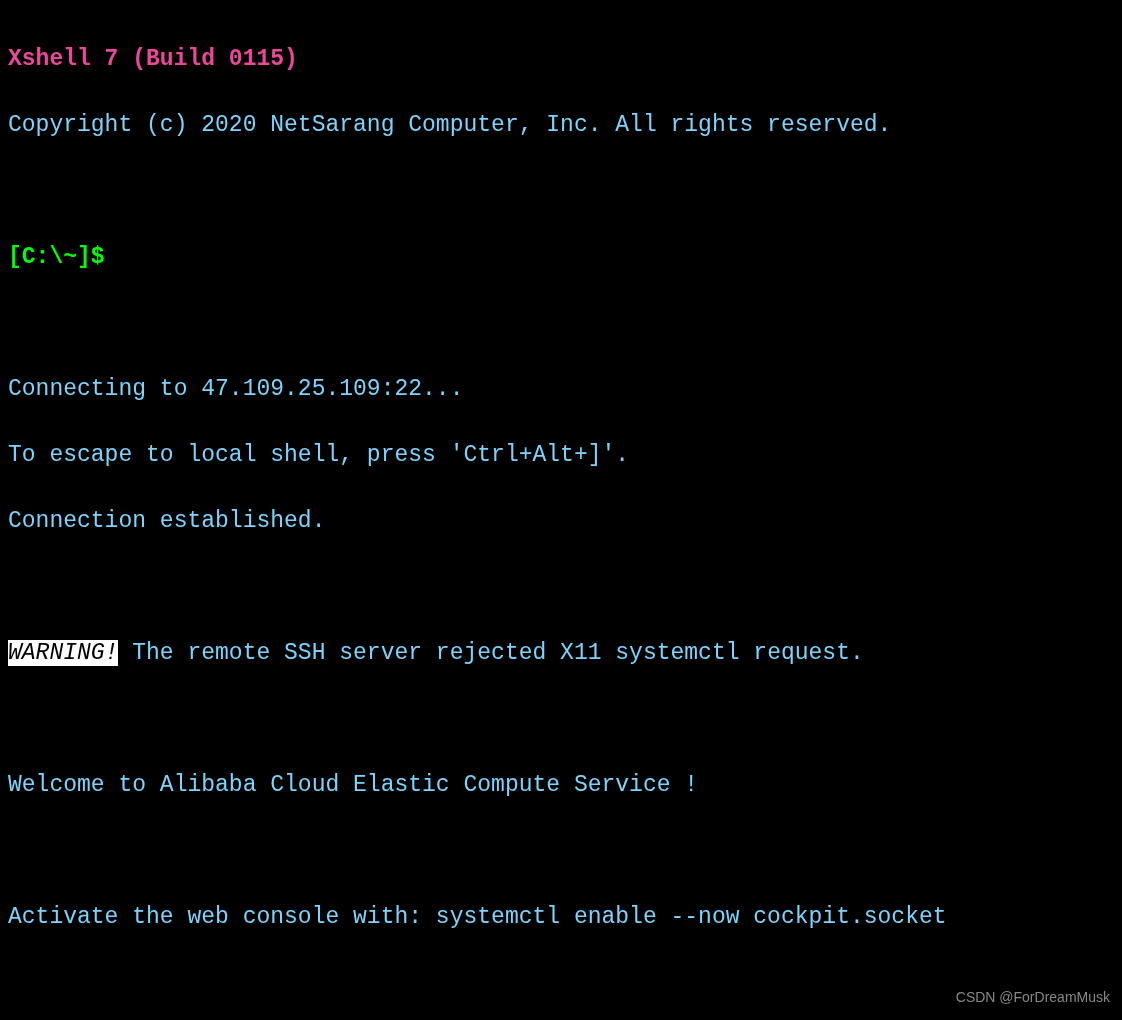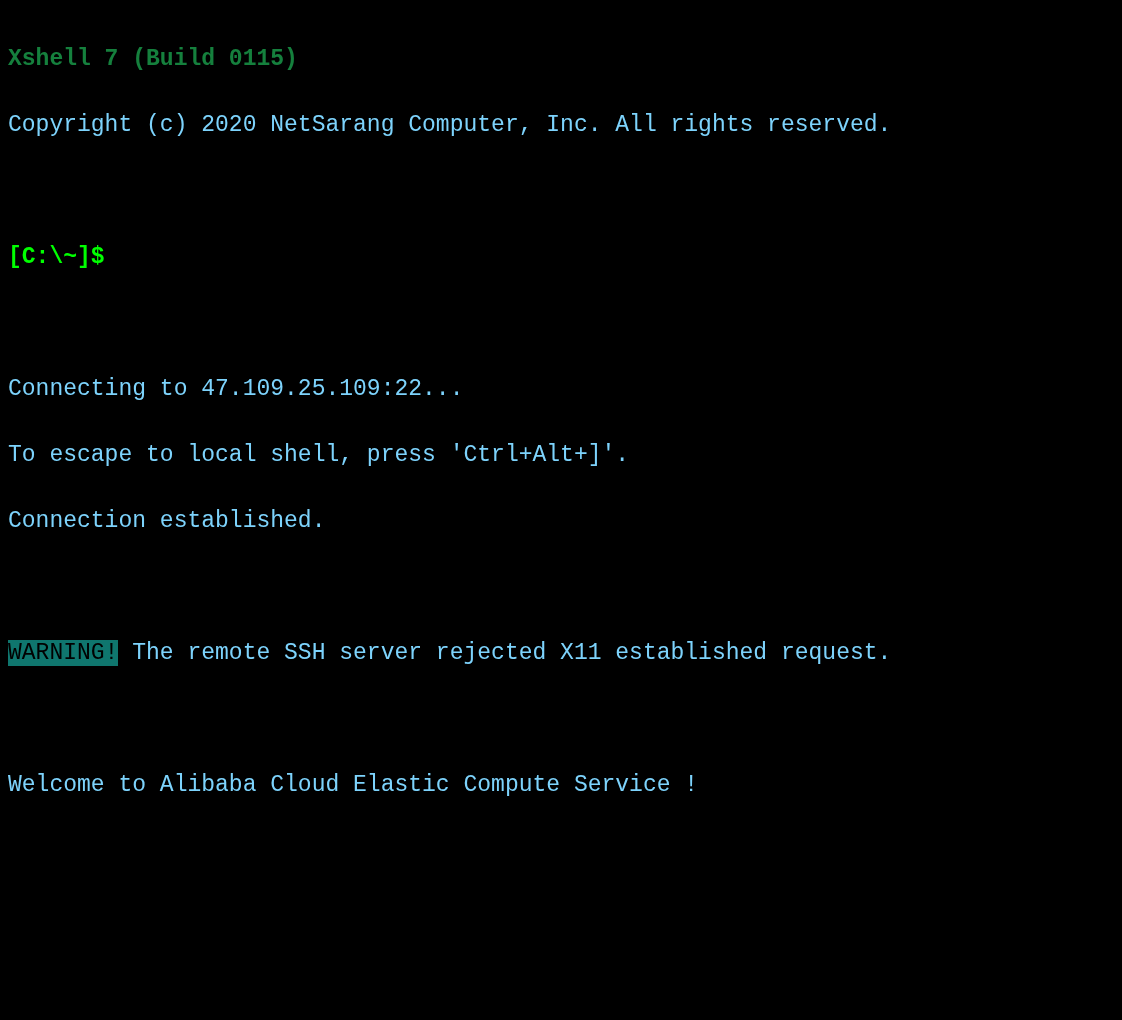--- a/index.html
+++ b/index.html
@@ -2,53 +2,55 @@
 <html><head>
 <meta charset="utf-8">
 <style>
   html,body{margin:0;padding:0;background:#000;}
   .terminal{
     width:1122px;height:1020px;background:#000;color:#d0d0d0;
     font-family:Consolas,"Courier New",monospace;font-size:23px;
     line-height:33px;letter-spacing:0px;white-space:pre;overflow:hidden;
     position:relative;box-sizing:border-box;padding:10px 8px;
   }
-  .bold{font-weight:bold;color:#15803d;}
+  .bold{font-weight:bold;color:#ec4899;}
   .plain{color:#7dd3fc;}
   .green-bold{color:#00ff00;font-weight:bold;}
-  .inv{background:#0f766e;color:#000;}
+  .inv{background:#ffffff;color:#000;font-style:italic;}
   .watermark{position:absolute;right:12px;bottom:6px;font-size:14px;font-family:sans-serif;color:#888;}
   .line{display:block;}
 </style>
 </head>
 <body>
 
 <div class="terminal">
 <span class="line bold">Xshell 7 (Build 0115)</span>
 <span class="line plain">Copyright (c) 2020 NetSarang Computer, Inc. All rights reserved.</span>
 <span class="line"> </span>
 <span class="line"><span class="green-bold">[C:\~]$</span></span>
 <span class="line"> </span>
 <span class="line plain">Connecting to 47.109.25.109:22...</span>
 <span class="line plain">To escape to local shell, press 'Ctrl+Alt+]'.</span>
 <span class="line plain">Connection established.</span>
 <span class="line"> </span>
-<span class="line"><span class="inv">WARNING!</span><span class="plain"> The remote SSH server rejected X11 established request.</span></span>
+<span class="line"><span class="inv">WARNING!</span><span class="plain"> The remote SSH server rejected X11 systemctl request.</span></span>
 <span class="line"> </span>
 <span class="line plain">Welcome to Alibaba Cloud Elastic Compute Service !</span>
 <span class="line"> </span>
+<span class="line plain">Activate the web console with: systemctl enable --now cockpit.socket</span>
 
 
 
 
 
 
 
 
 
 
 
 
 
 
 
 
+<div class="watermark">CSDN @ForDreamMusk</div>
 </div>
 
 </body></html>

